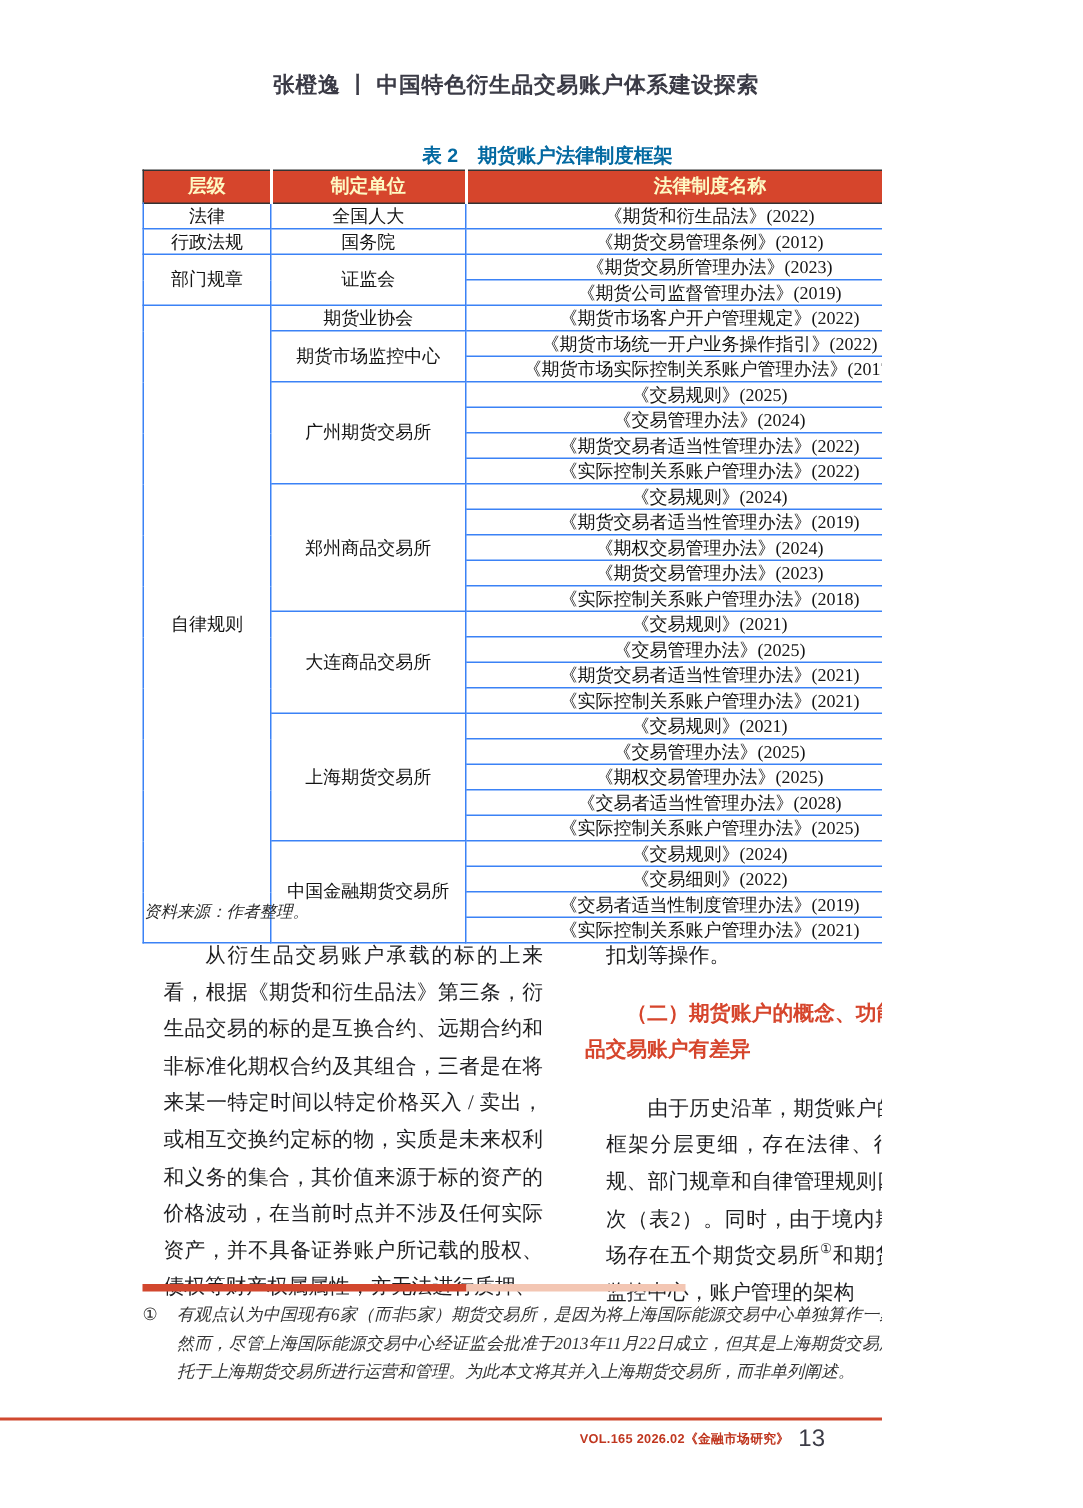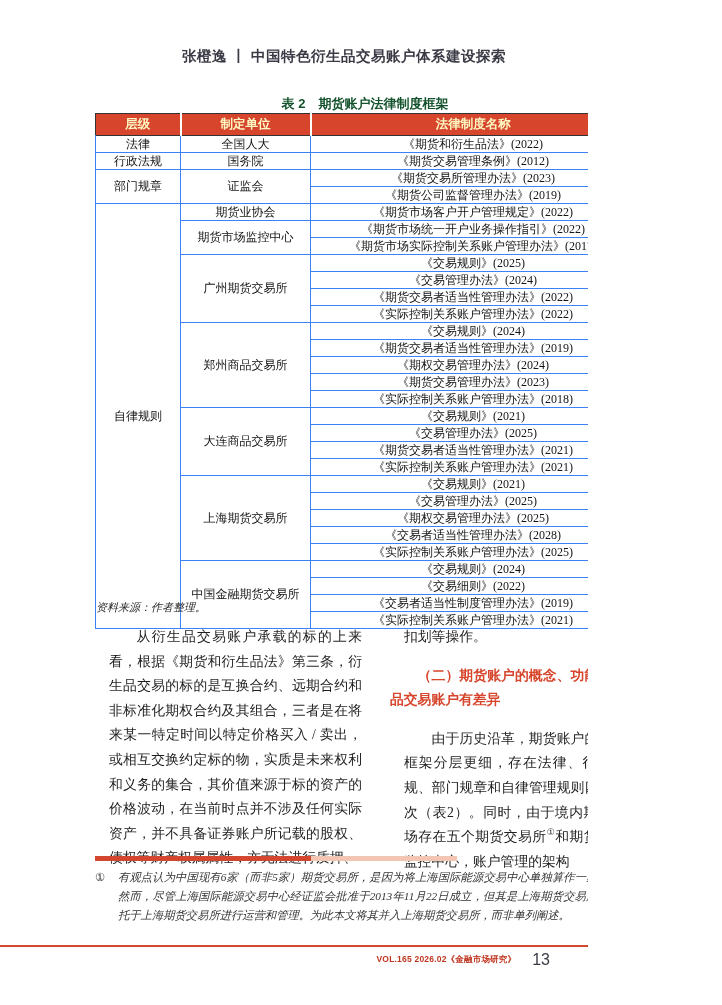--- a/index.html
+++ b/index.html
@@ -8,21 +8,21 @@
 
   
   .header-title{position:absolute;top:47px;right:82px;
         font-family:"Liberation Sans","DejaVu Sans",sans-serif;
         font-weight:bold;font-size:14.5px;letter-spacing:0.5px;color:#3b3b46;}
   .logo{position:absolute;top:34px;left:645px;width:38px;height:42px;}
 
   
   .table-caption{position:absolute;top:95px;left:95px;width:540px;text-align:center;
         font-family:"Liberation Sans","DejaVu Sans",sans-serif;
-        font-weight:bold;font-size:13px;color:#14532d;}
+        font-weight:bold;font-size:13px;color:#0369a1;}
   table.framework{position:absolute;top:113px;left:95px;width:540px;
         border-collapse:collapse;table-layout:fixed;border:1.5px solid #333;}
   table.framework col.c1{width:85px;} table.framework col.c2{width:130px;} table.framework col.c3{width:325px;}
   table.framework th{background:#d6452c;color:#fef9c3;height:21px;padding:0;
         font-family:"Liberation Sans","DejaVu Sans",sans-serif;font-weight:bold;font-size:12.5px;}
   table.framework th + th{border-left:2px solid #ffffff;}
   table.framework td{border:1px solid #3b82f6;height:16px;padding:0 2px;text-align:center;
         font-size:12px;line-height:1.05;color:#141414;}
   table.framework tr.unit-start td{border-top:1.6px solid #3c3c3c;}
   table.framework tr.level-start td{border-top:1.8px solid #333;}
@@ -41,21 +41,21 @@
   
   .fn-divider-dark{position:absolute;top:856px;left:95px;width:216px;height:5px;background:#d2472e;}
   .fn-divider-light{position:absolute;top:856px;left:311px;width:146px;height:5px;background:#f3c6b3;}
   .footnote{position:absolute;top:868px;left:95px;width:548px;padding-left:23px;
         font-size:11.3px;line-height:19px;text-align:justify;font-style:italic;color:#333;}
   .fn-marker{position:absolute;left:0;top:0;font-style:normal;}
 
   
   .footer-rule{position:absolute;top:945px;left:0;width:722px;height:2px;background:#d0492f;}
   .footer-rule-thick{position:absolute;top:941px;left:611px;width:111px;height:7px;background:#c03720;}
-  .footer{position:absolute;top:951px;right:38px;display:flex;align-items:center;gap:16px;text-align:center;}
+  .footer{position:absolute;top:951px;right:38px;display:flex;align-items:center;gap:6px;text-align:center;}
   .journal{font-family:"Liberation Sans","DejaVu Sans",sans-serif;font-weight:bold;
         font-size:8.5px;color:#c03720;letter-spacing:0.2px;}
   .pageno{font-family:"Liberation Sans","DejaVu Sans",sans-serif;font-size:16px;color:#3b3b46;}
 </style>
 </head>
 <body>
 
 <div class="page">
 
   <div class="header-title">张橙逸 丨 中国特色衍生品交易账户体系建设探索</div>

